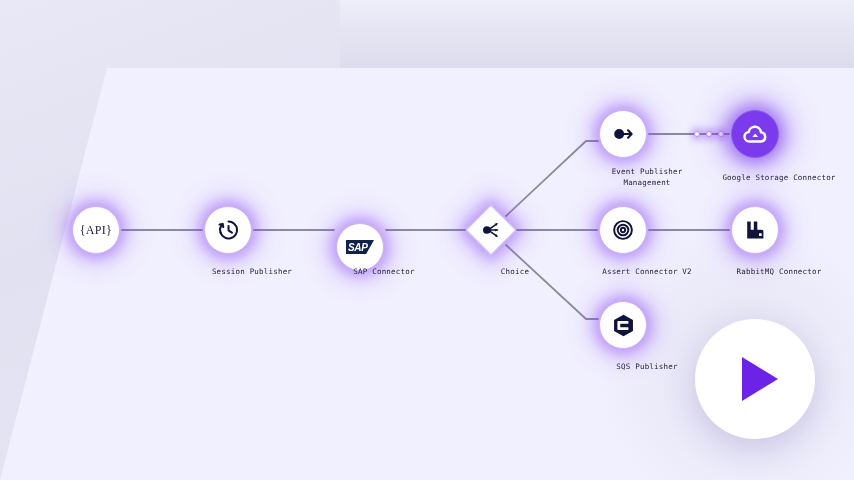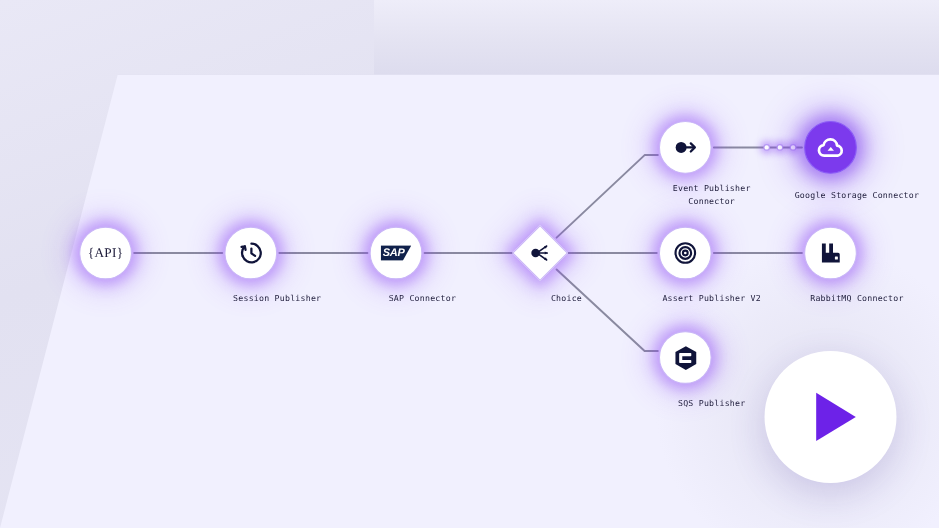--- a/index.html
+++ b/index.html
@@ -174,21 +174,21 @@
       <svg width="26" height="26" viewBox="0 0 24 24">
         <path d="M12.5 4.2a7.8 7.8 0 1 1-7.3 10.4" fill="none" stroke="#10143a" stroke-width="1.9" stroke-linecap="round"></path>
         <path d="M5.2 14.6 A7.8 7.8 0 0 1 7.0 6.4" fill="none" stroke="#10143a" stroke-width="1.9" stroke-linecap="round"></path>
         <path d="M7.0 6.4 L4.2 6.9 M7.0 6.4 L7.6 9.3" fill="none" stroke="#10143a" stroke-width="1.9" stroke-linecap="round"></path>
         <path d="M12.5 8.3 L12.5 12.3 L15.6 14.4" fill="none" stroke="#10143a" stroke-width="1.9" stroke-linecap="round" stroke-linejoin="round"></path>
       </svg>
     </div>
   </div>
 
   <div class="node">
-    <div class="bubble" style="left:336px; top:206px;">
+    <div class="bubble" style="left:336px; top:223px;">
       <div class="sap-logo">
           <span>SAP</span>
         </div>
     </div>
   </div>
 
   <div class="node">
     <div class="diamond-wrap" style="left:466px; top:205px;">
       <div class="diamond"></div>
       <svg class="diamond-icon" width="22" height="22" viewBox="0 0 24 24">
@@ -247,23 +247,23 @@
         <rect x="8.0" y="13.5" width="8.4" height="2.5" rx="0.6" fill="#ffffff"></rect>
         <rect x="6.6" y="8.0" width="2.5" height="8.0" rx="0.6" fill="#ffffff"></rect>
       </svg>
     </div>
   </div>
 
   <div class="node-label" style="left:152px; top:266px;">Session Publisher</div>
   <div class="node-label" style="left:415px; top:266px;">Choice</div>
   <div class="node-label" style="left:284px; top:266px;">SAP Connector</div>
   <div class="node-label" style="left:547px; top:166px;">Event Publisher
-Connector</div>
+Management</div>
   <div class="node-label" style="left:679px; top:172px;">Google Storage Connector</div>
-  <div class="node-label" style="left:547px; top:266px;">Assert Publisher V2</div>
+  <div class="node-label" style="left:547px; top:266px;">Assert Connector V2</div>
   <div class="node-label" style="left:679px; top:266px;">RabbitMQ Connector</div>
   <div class="node-label" style="left:547px; top:361px;">SQS Publisher</div>
 
   <div class="play-btn">
     <div class="play-tri"></div>
   </div>
 
 </div>
 
 </body></html>

